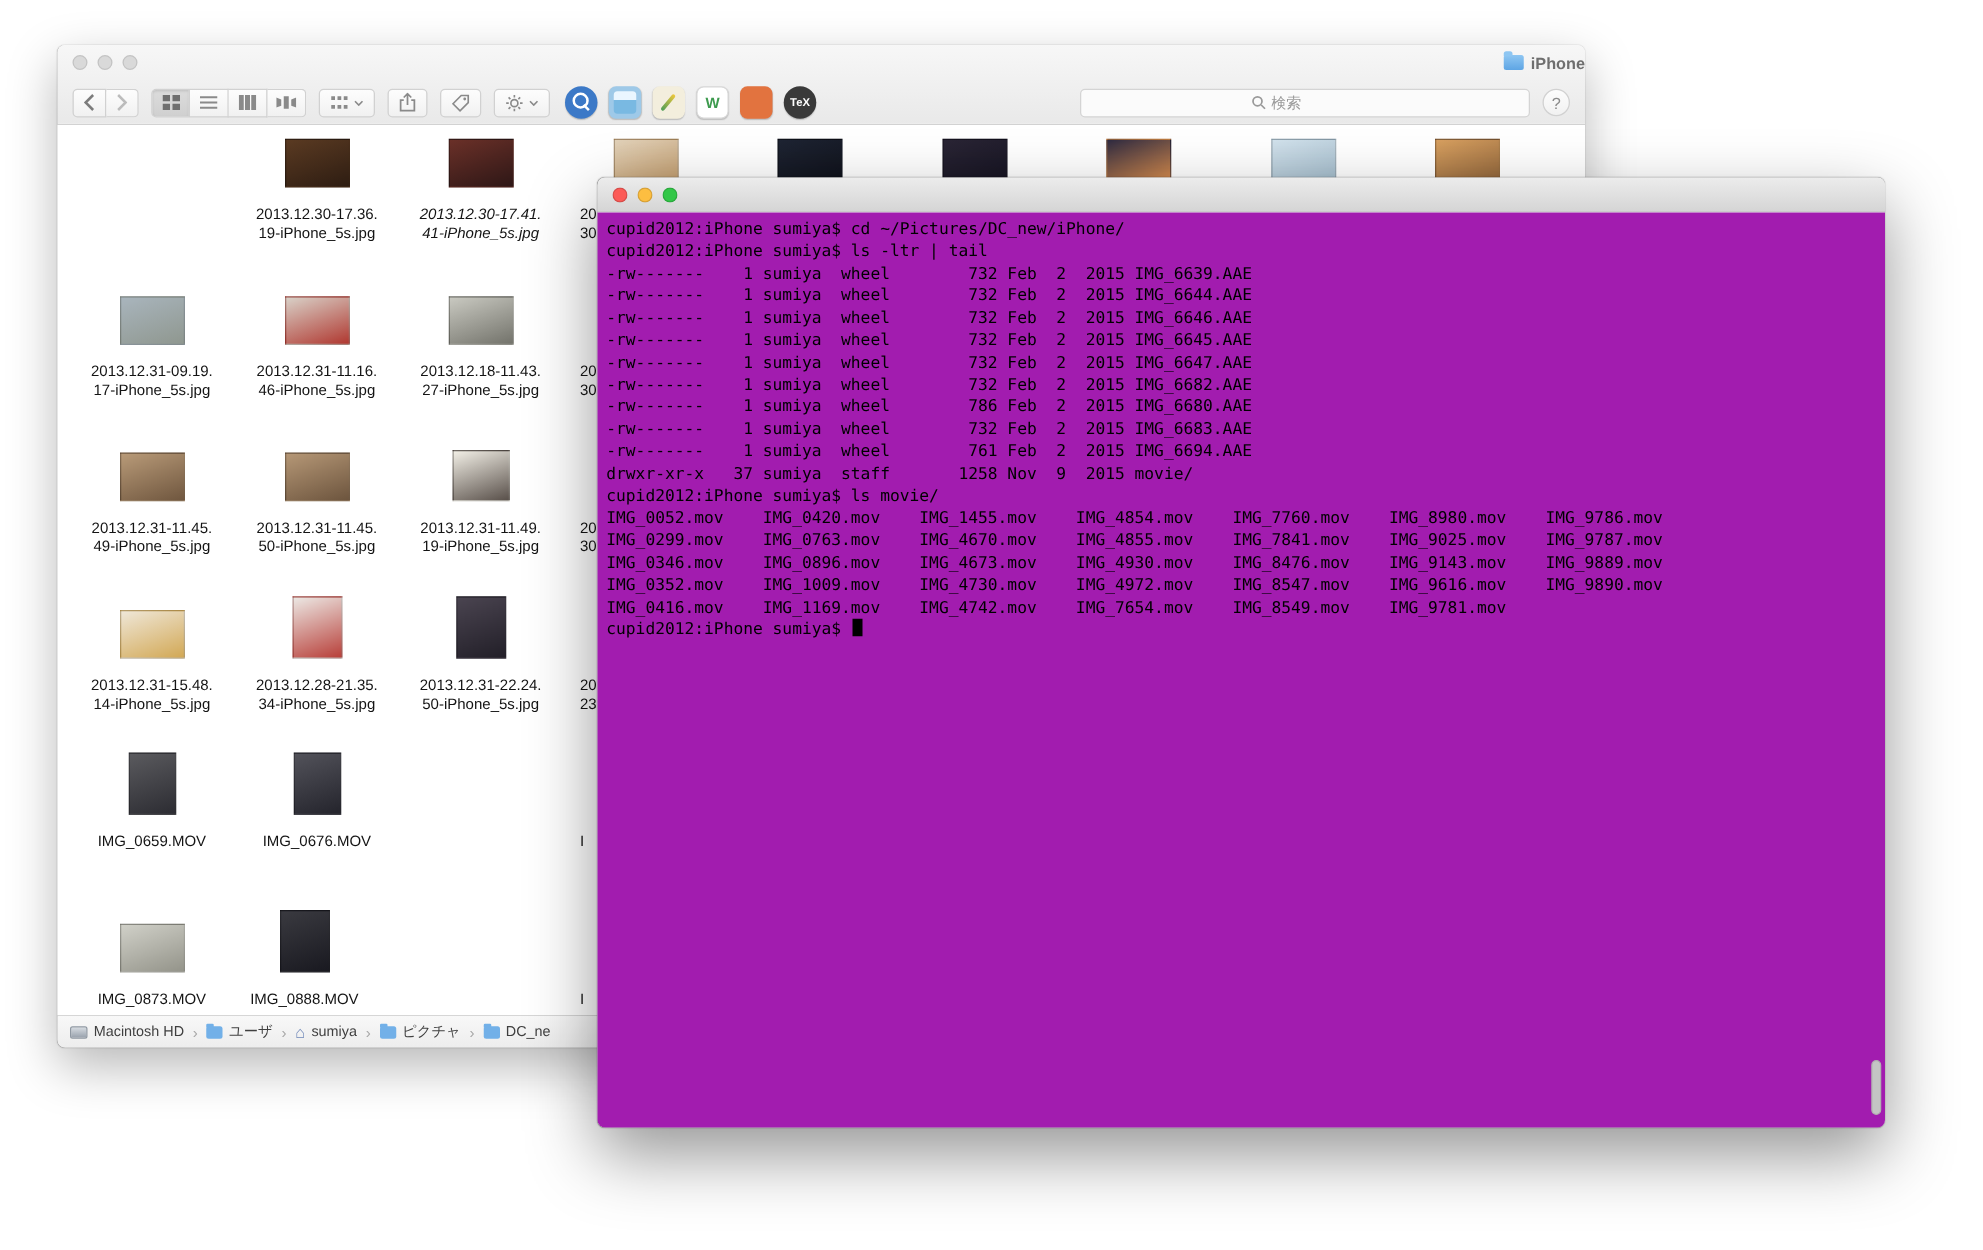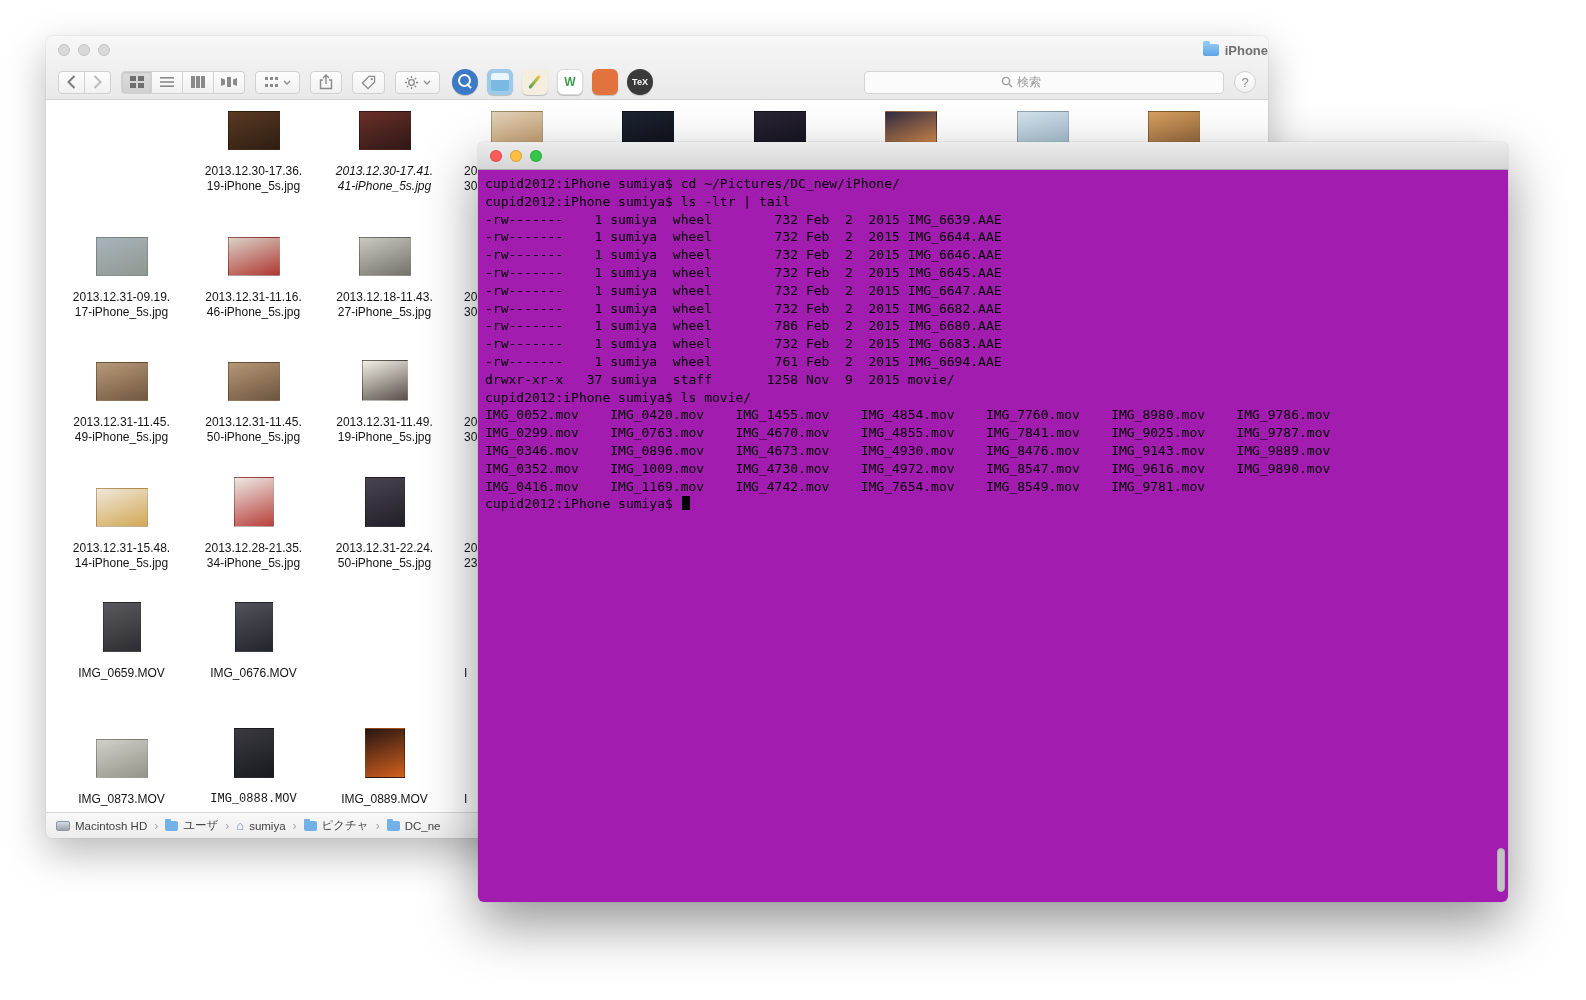--- a/index.html
+++ b/index.html
@@ -419,34 +419,26 @@
             </div>
           </div>
           <div class="g-cell" style="left: 10px; top: 620px;">
             <div class="g-thumb-area">
               <div class="g-thumb" style="width: 52px; height: 39px; background: linear-gradient(160deg, rgb(208, 208, 200) 0%, rgb(148, 148, 138) 100%);"></div>
             </div>
             <div class="g-label">
               <div>IMG_0873.MOV</div>
             </div>
           </div>
-          <div class="g-cell" style="left: 142px; top: 620px; font-family: Liberation Mono, monospace;">
+          <div class="g-cell" style="left: 132px; top: 620px;">
             <div class="g-thumb-area">
               <div class="g-thumb" style="width: 40px; height: 50px; background: linear-gradient(160deg, rgb(58, 58, 64) 0%, rgb(25, 25, 32) 100%);"></div>
             </div>
             <div class="g-label">
               <div>IMG_0888.MOV</div>
-            </div>
-          </div>
-          <div class="g-cell" style="left: 273px; top: 620px;">
-            <div class="g-thumb-area">
-              <div class="g-thumb" style="width: 40px; height: 50px; background: linear-gradient(160deg, rgb(39, 22, 17) 0%, rgb(210, 96, 30) 100%);"></div>
-            </div>
-            <div class="g-label">
-              <div>IMG_0889.MOV</div>
             </div>
           </div>
           <div class="g-cell g-clipped" style="left: 405px; top: 620px;">
             <div class="g-thumb-area">
               <div class="g-thumb" style="width: 52px; height: 39px; background: linear-gradient(160deg, rgb(204, 204, 204) 0%, rgb(170, 170, 170) 100%);"></div>
             </div>
             <div class="g-label">
               <div>I</div>
             </div>
           </div>

